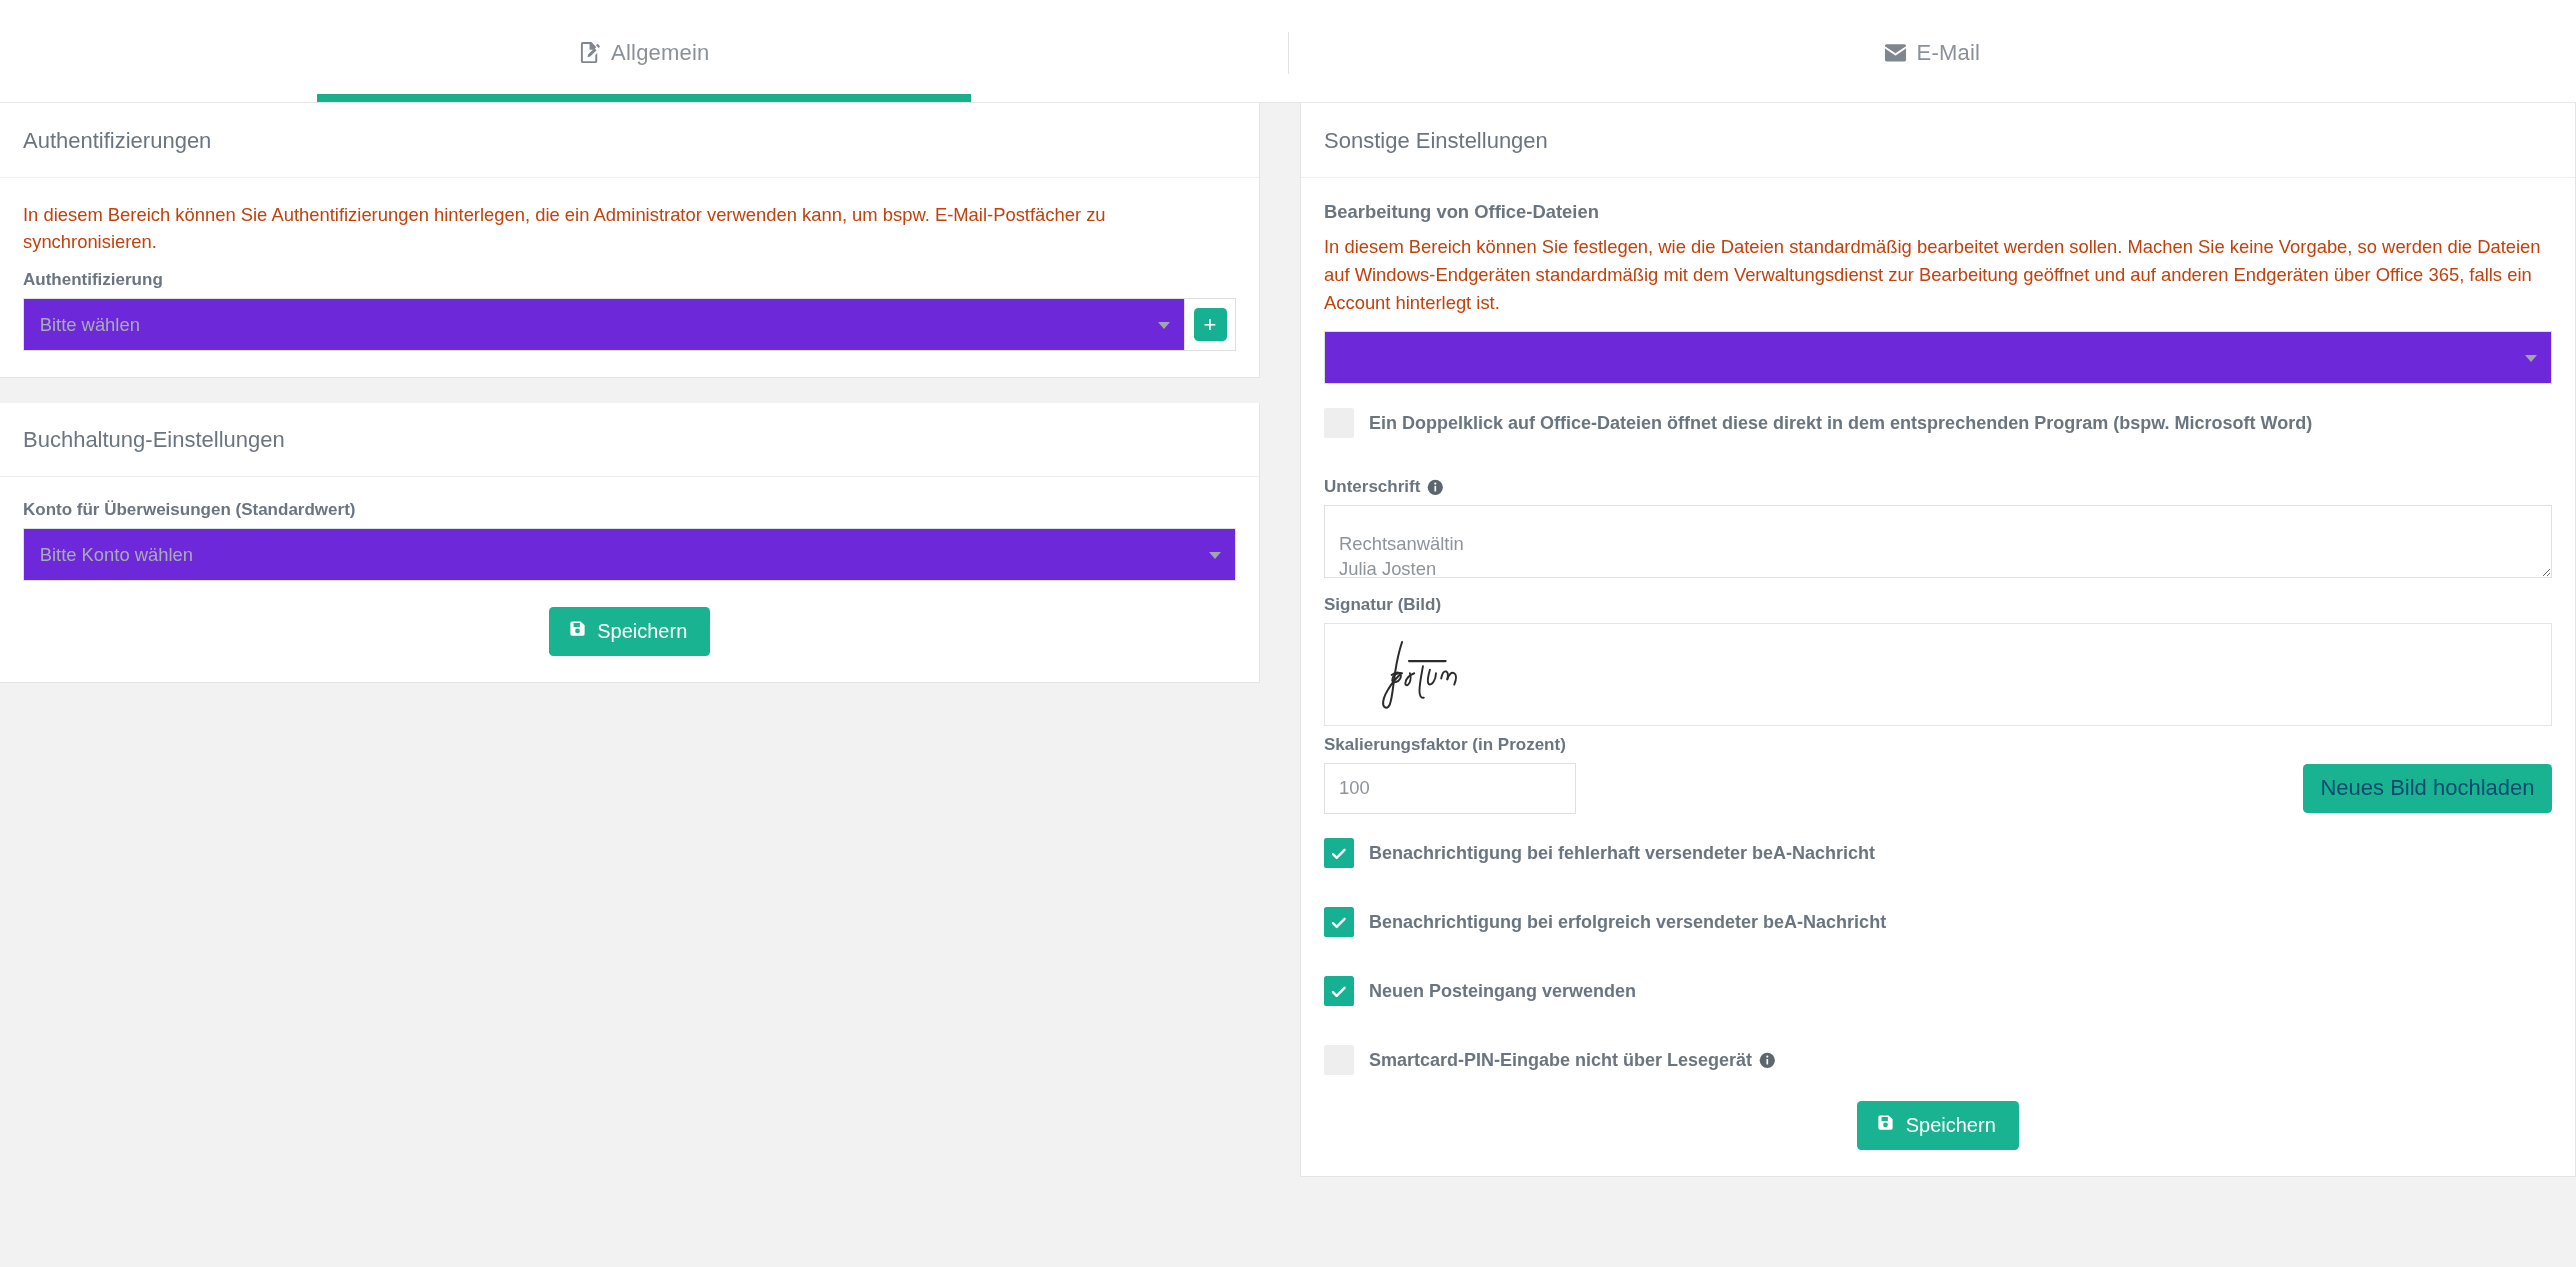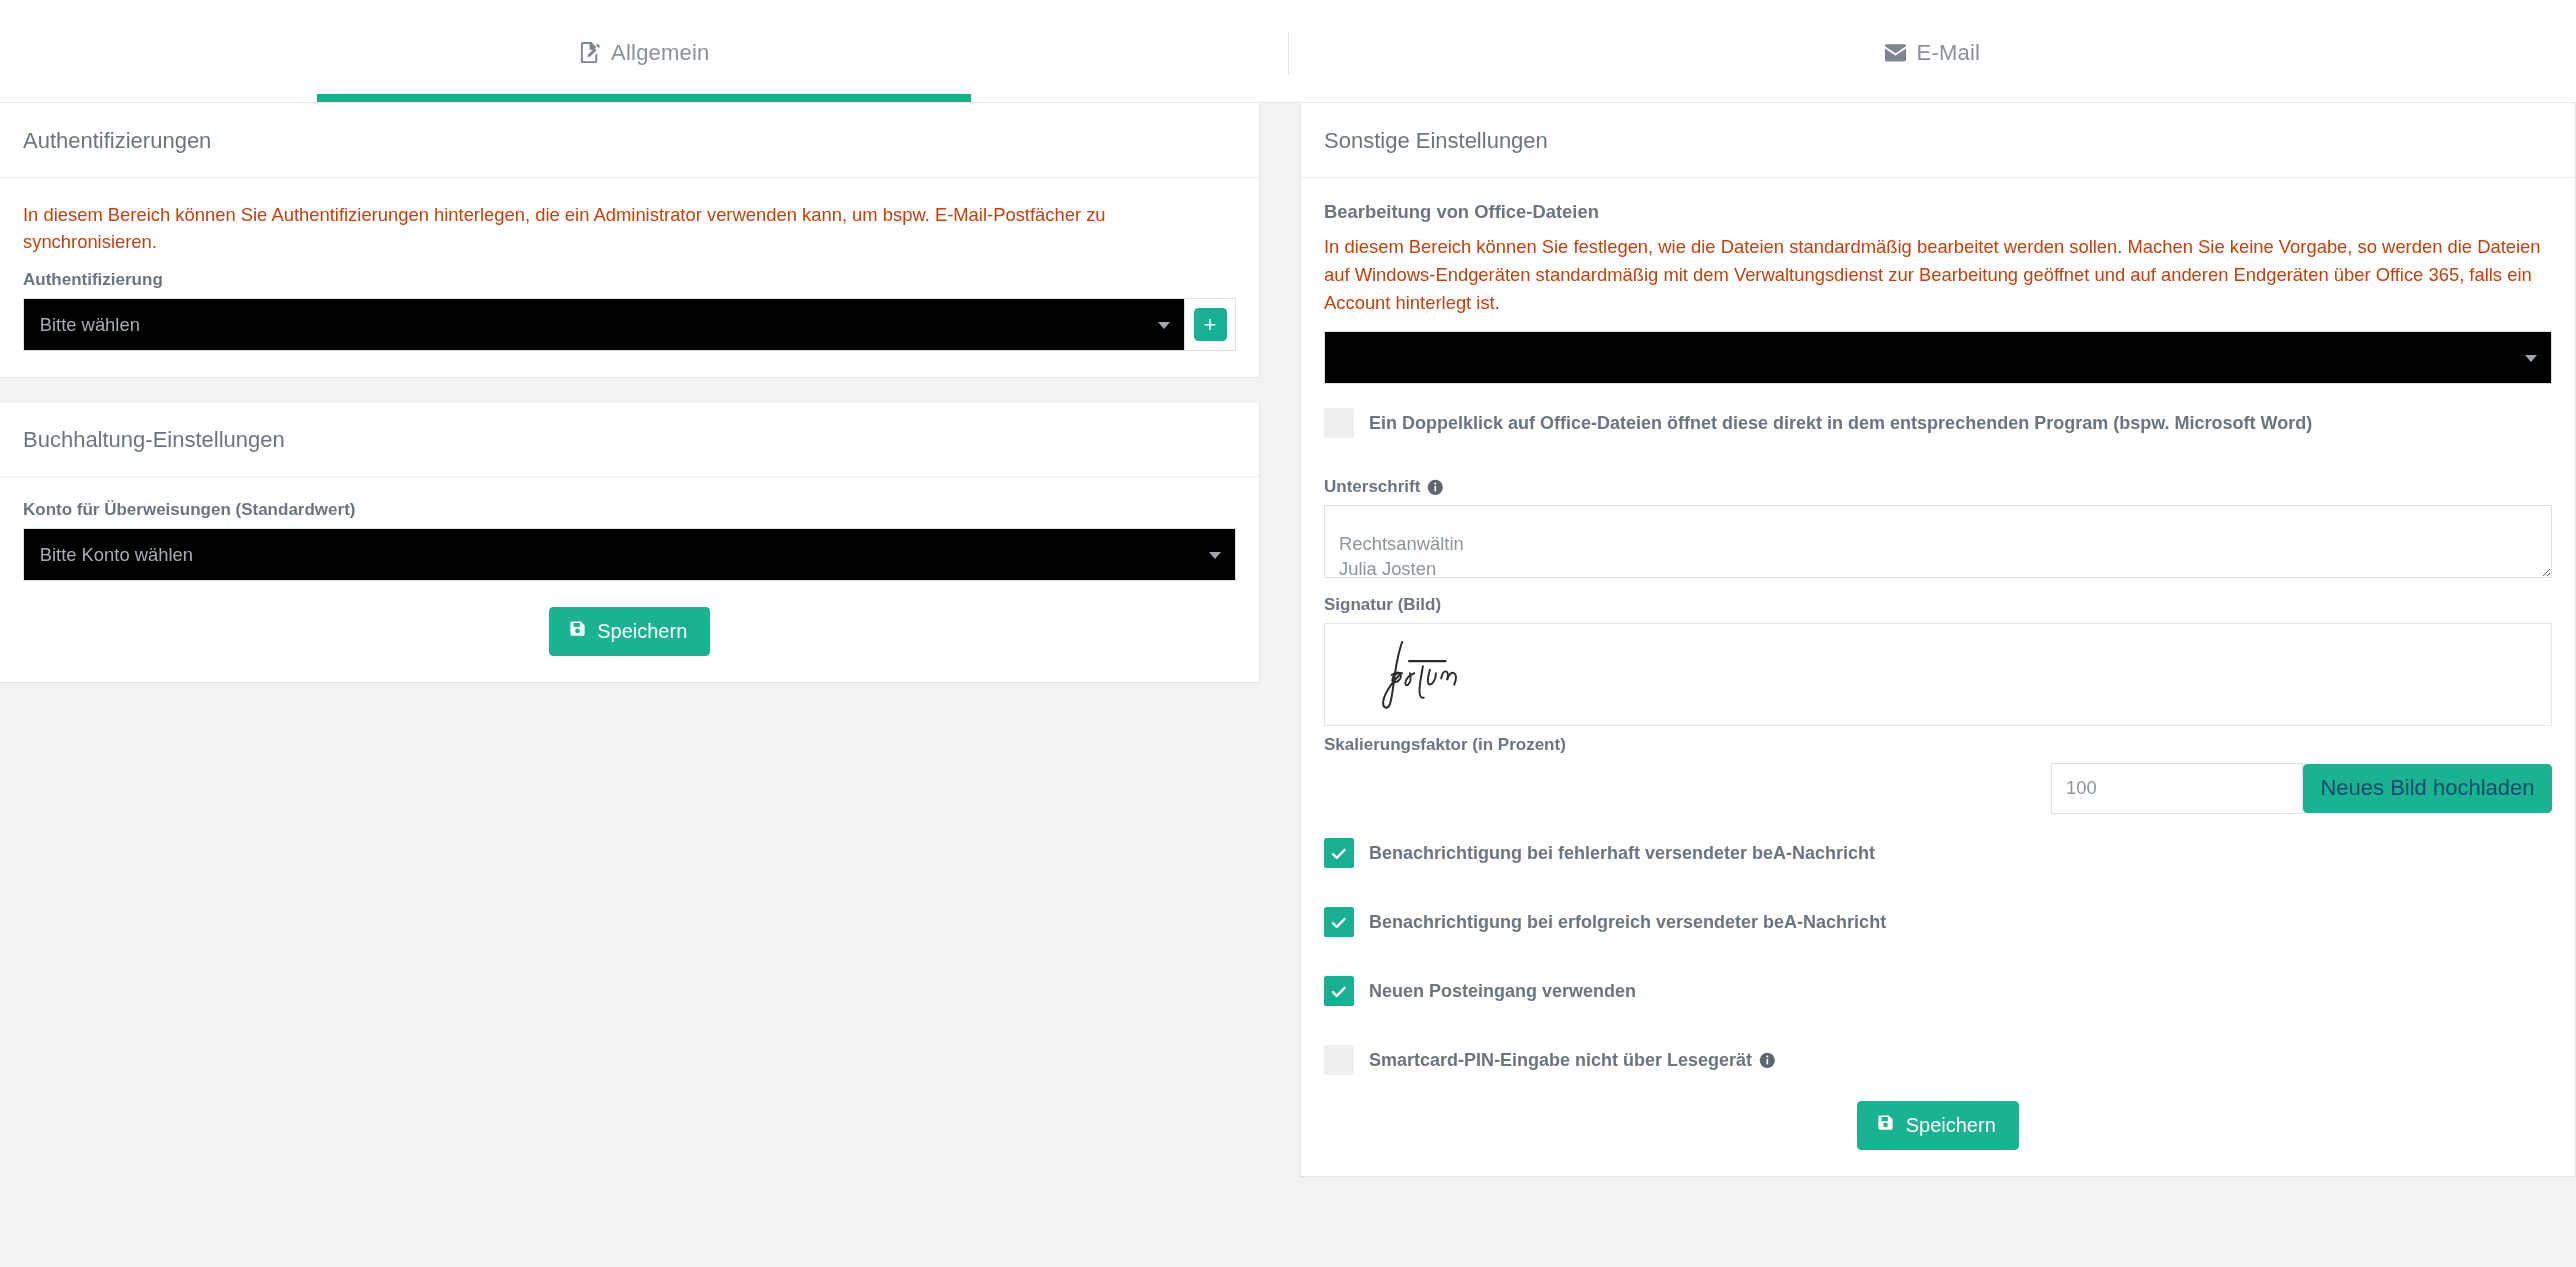--- a/index.html
+++ b/index.html
@@ -119,21 +119,21 @@
     font-weight: bold;
     color: #6b7580;
     margin: 0 0 10.5px 0;
   }
 
   
   .select {
     position: relative;
     height: 53px;
     border: 0.9px solid #e0e0e0;
-    background: #000000;
+    background: #6d28d9;
     display: flex;
     align-items: center;
     padding: 0 37px 0 15.7px;
     font-size: 18.4px;
     color: #a8adb3;
     cursor: pointer;
   }
   .select .caret {
     position: absolute;
     right: 14px;
@@ -223,21 +223,21 @@
     padding: 0 14px;
     font-family: inherit;
     font-size: 18.4px;
     color: #8d949c;
     background: #fff;
     outline: none;
   }
   .scale-row {
     display: flex;
     align-items: center;
-    justify-content: flex-end;
+    justify-content: space-between;
   }
 
   
   .cbrow {
     display: flex;
     align-items: center;
     gap: 15px;
     margin: 0 0 39px 0;
     cursor: pointer;
   }

